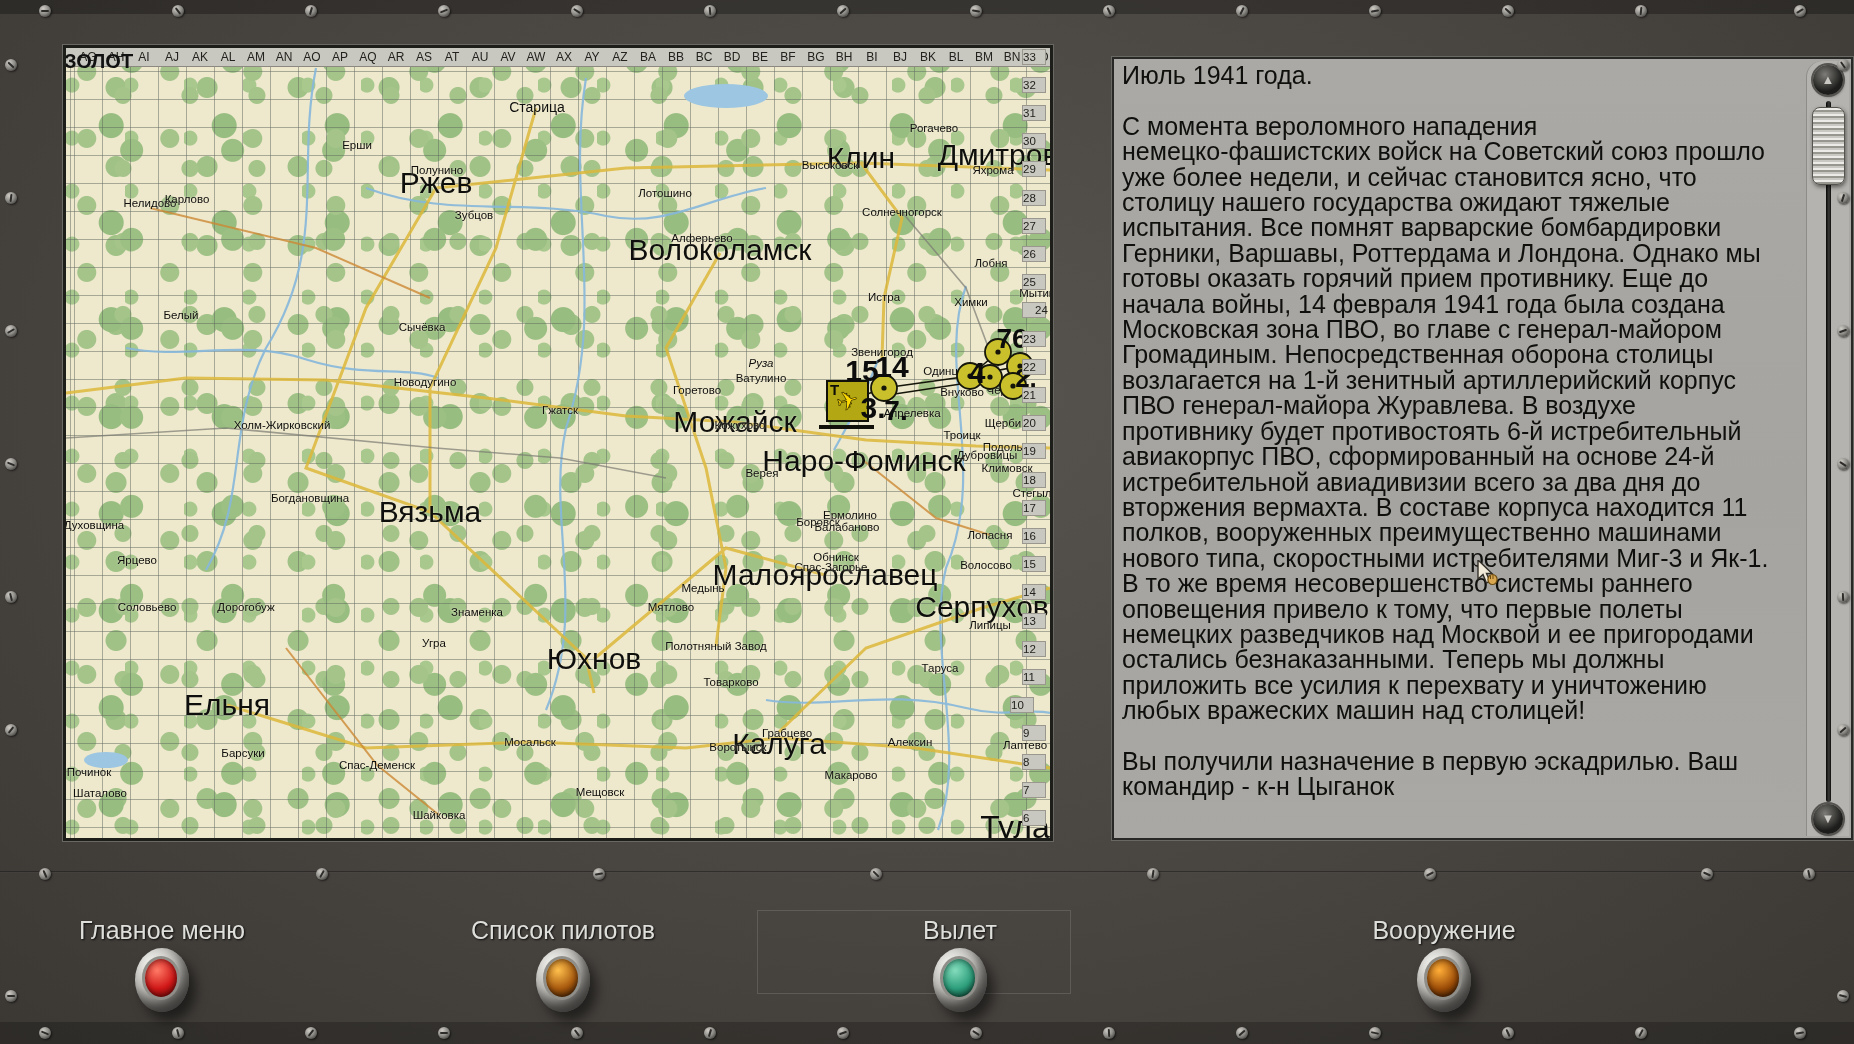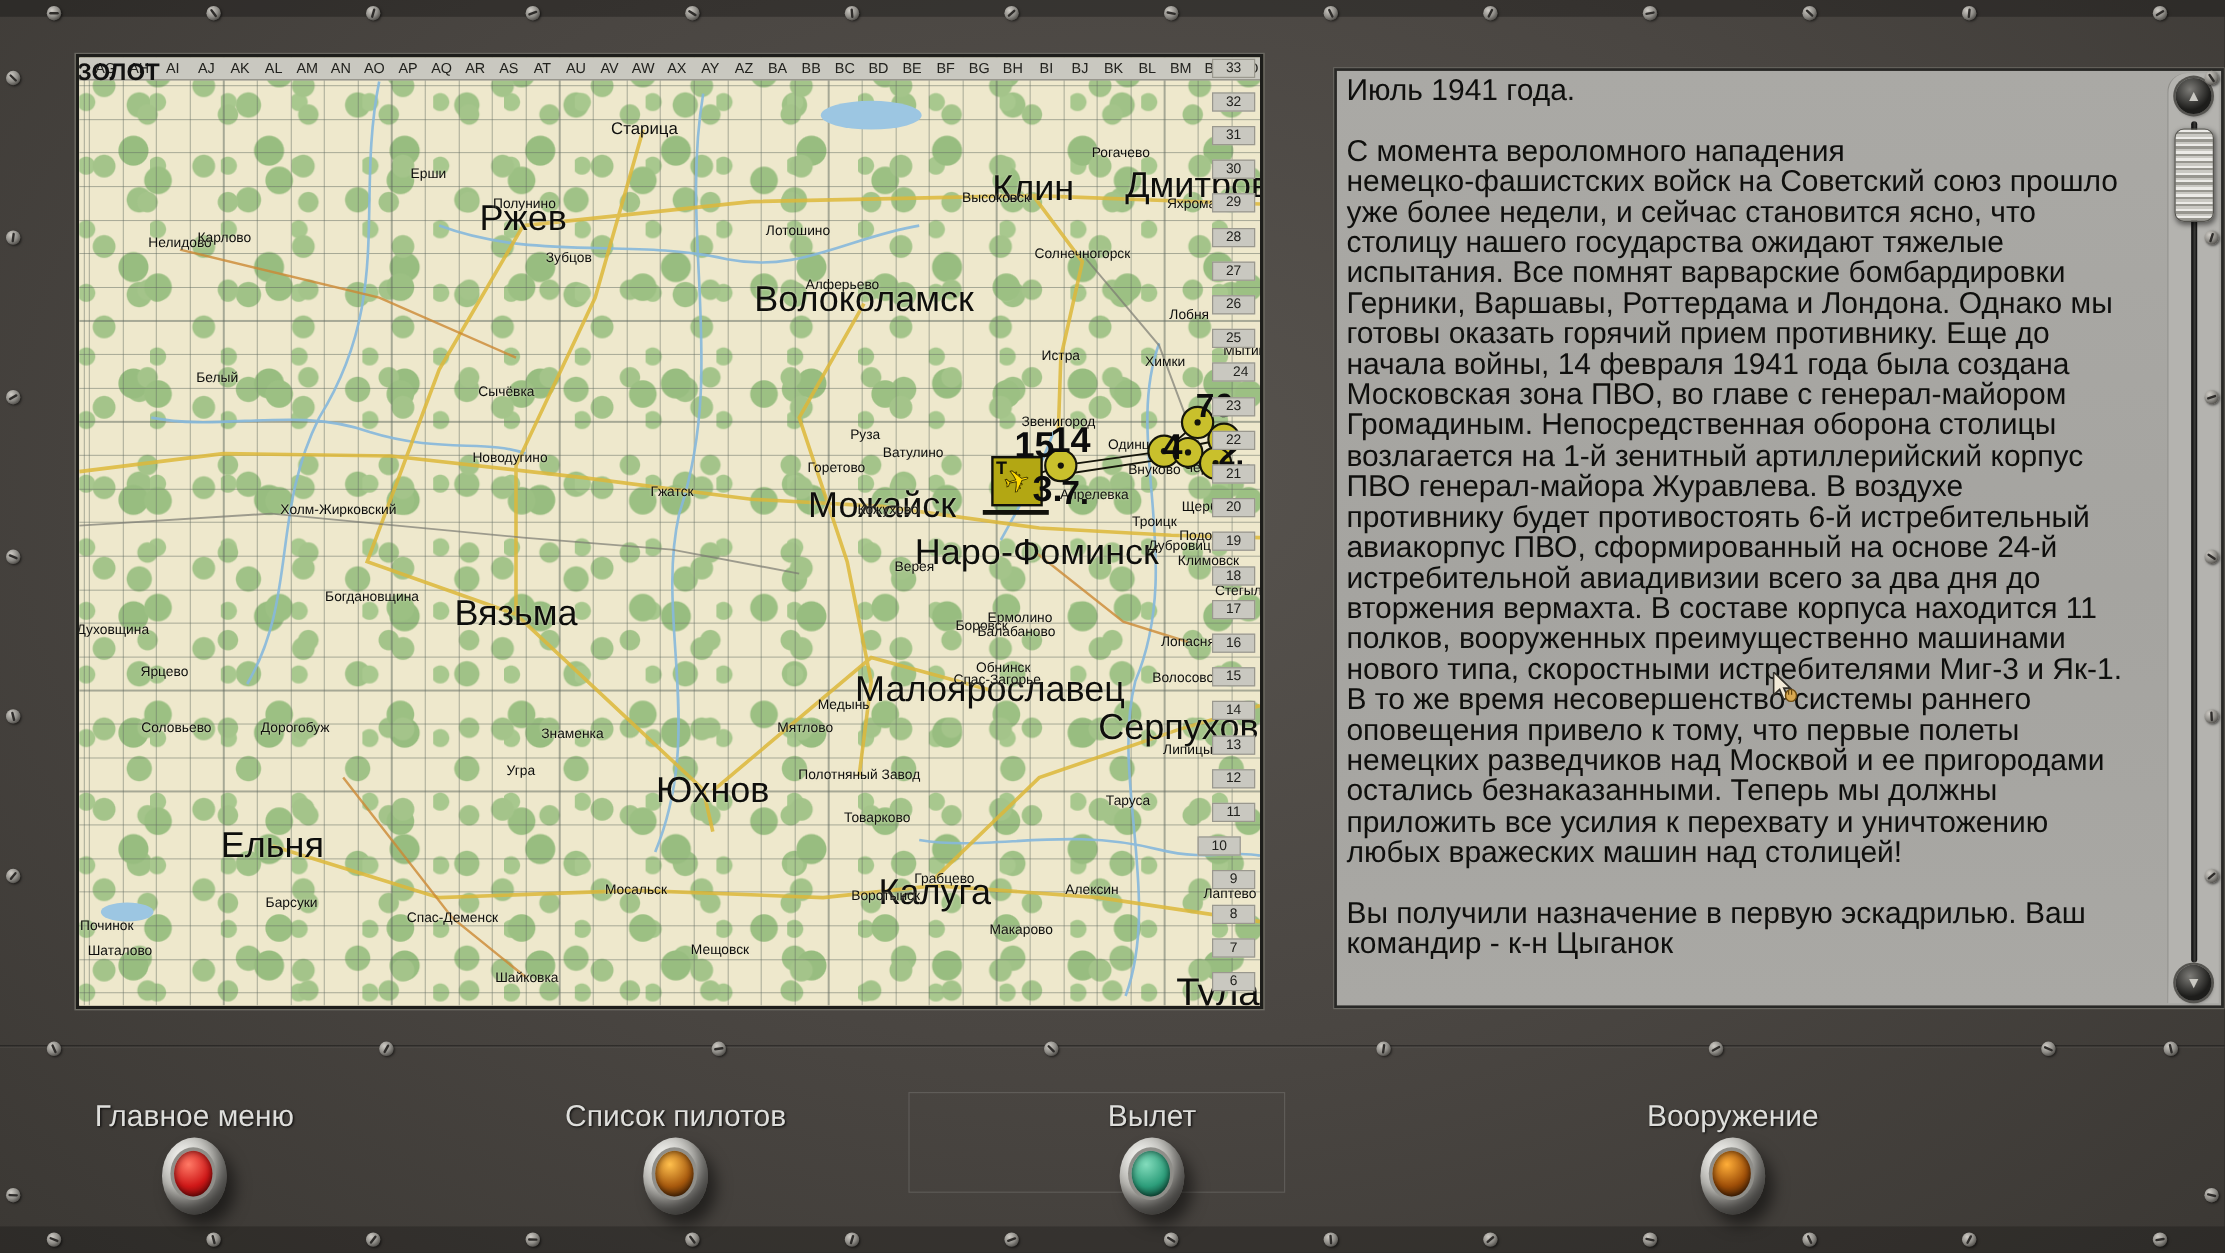--- a/index.html
+++ b/index.html
@@ -30,22 +30,22 @@
     background-size:83px 67px,101px 89px,67px 73px,113px 97px,59px 53px,91px 79px;}
   .map-grid{position:absolute;inset:0;z-index:2;pointer-events:none;
     background-image:
       repeating-linear-gradient(90deg, rgba(95,105,95,.5) 0 1px, transparent 1px 28px),
       repeating-linear-gradient(180deg, rgba(95,105,95,.5) 0 1px, transparent 1px 28px);
     background-position:8px 23px;}
   .map-decor{position:absolute;left:0;top:0;z-index:3;pointer-events:none;}
   .col-header{position:absolute;left:0;top:0;width:100%;height:18px;z-index:8;
     background:#c9c8c0;border-bottom:1px solid #8c8a80;}
   .col-letter{position:absolute;top:2px;transform:translateX(-50%);font-size:12px;color:#22221e;}
-  .rownum{position:absolute;z-index:8;width:36px;height:16px;background:#c9c8c0;border:1px solid #9a988e;
-    font-size:11.5px;color:#22221e;text-align:center;line-height:15px;box-sizing:border-box;}
+  .rownum{position:absolute;z-index:8;width:24px;height:16px;background:#c9c8c0;border:1px solid #9a988e;
+    font-size:11.5px;color:#22221e;text-align:left;line-height:15px;box-sizing:border-box;}
   .city-l,.city-s{position:absolute;transform:translate(-50%,-50%);white-space:nowrap;color:#0e0e0c;z-index:4;
     text-shadow:0 0 2px rgba(240,236,212,.85);}
   .city-s{font-size:11.5px;z-index:5;}
   .map-fragment{position:absolute;left:-2px;top:2px;z-index:9;font-size:20px;font-weight:bold;color:#111;z-index:9;}
   .route-svg{position:absolute;left:0;top:0;z-index:6;pointer-events:none;}
 
   
   .brief-panel{position:absolute;left:1112px;top:57px;width:741px;height:783px;box-sizing:border-box;
     border:2px solid #282826;background:linear-gradient(180deg,#aaa9a5,#a5a4a0 55%,#a9a8a4);
     box-shadow:0 0 0 1px #6a6862;}
@@ -162,21 +162,21 @@
           <div class="city-s" style="left: 836px; top: 164px;">Солнечногорск</div>
           <div class="city-s" style="left: 636px; top: 190px;">Алферьево</div>
           <div class="city-s" style="left: 764px; top: 117px;">Высоковск</div>
           <div class="city-s" style="left: 868px; top: 80px;">Рогачево</div>
           <div class="city-s" style="left: 927px; top: 122px;">Яхрома</div>
           <div class="city-s" style="left: 925px; top: 215px;">Лобня</div>
           <div class="city-s" style="left: 976px; top: 245px;">Мытищи</div>
           <div class="city-s" style="left: 818px; top: 249px;">Истра</div>
           <div class="city-s" style="left: 905px; top: 254px;">Химки</div>
           <div class="city-s" style="left: 816px; top: 304px;">Звенигород</div>
-          <div class="city-s" style="left: 655px; top: 315px;">Руза</div>
+          <div class="city-s" style="left: 695px; top: 315px; font-style: italic;">Руза</div>
           <div class="city-s" style="left: 695px; top: 330px;">Ватулино</div>
           <div class="city-s" style="left: 631px; top: 342px;">Горетово</div>
           <div class="city-s" style="left: 674px; top: 377px;">Кожухово</div>
           <div class="city-s" style="left: 696px; top: 425px;">Верея</div>
           <div class="city-s" style="left: 846px; top: 365px;">Апрелевка</div>
           <div class="city-s" style="left: 884px; top: 323px;">Одинцово</div>
           <div class="city-s" style="left: 896px; top: 344px;">Внуково</div>
           <div class="city-s" style="left: 949px; top: 342px;">Чертаново</div>
           <div class="city-s" style="left: 946px; top: 375px;">Щербинка</div>
           <div class="city-s" style="left: 896px; top: 387px;">Троицк</div>

